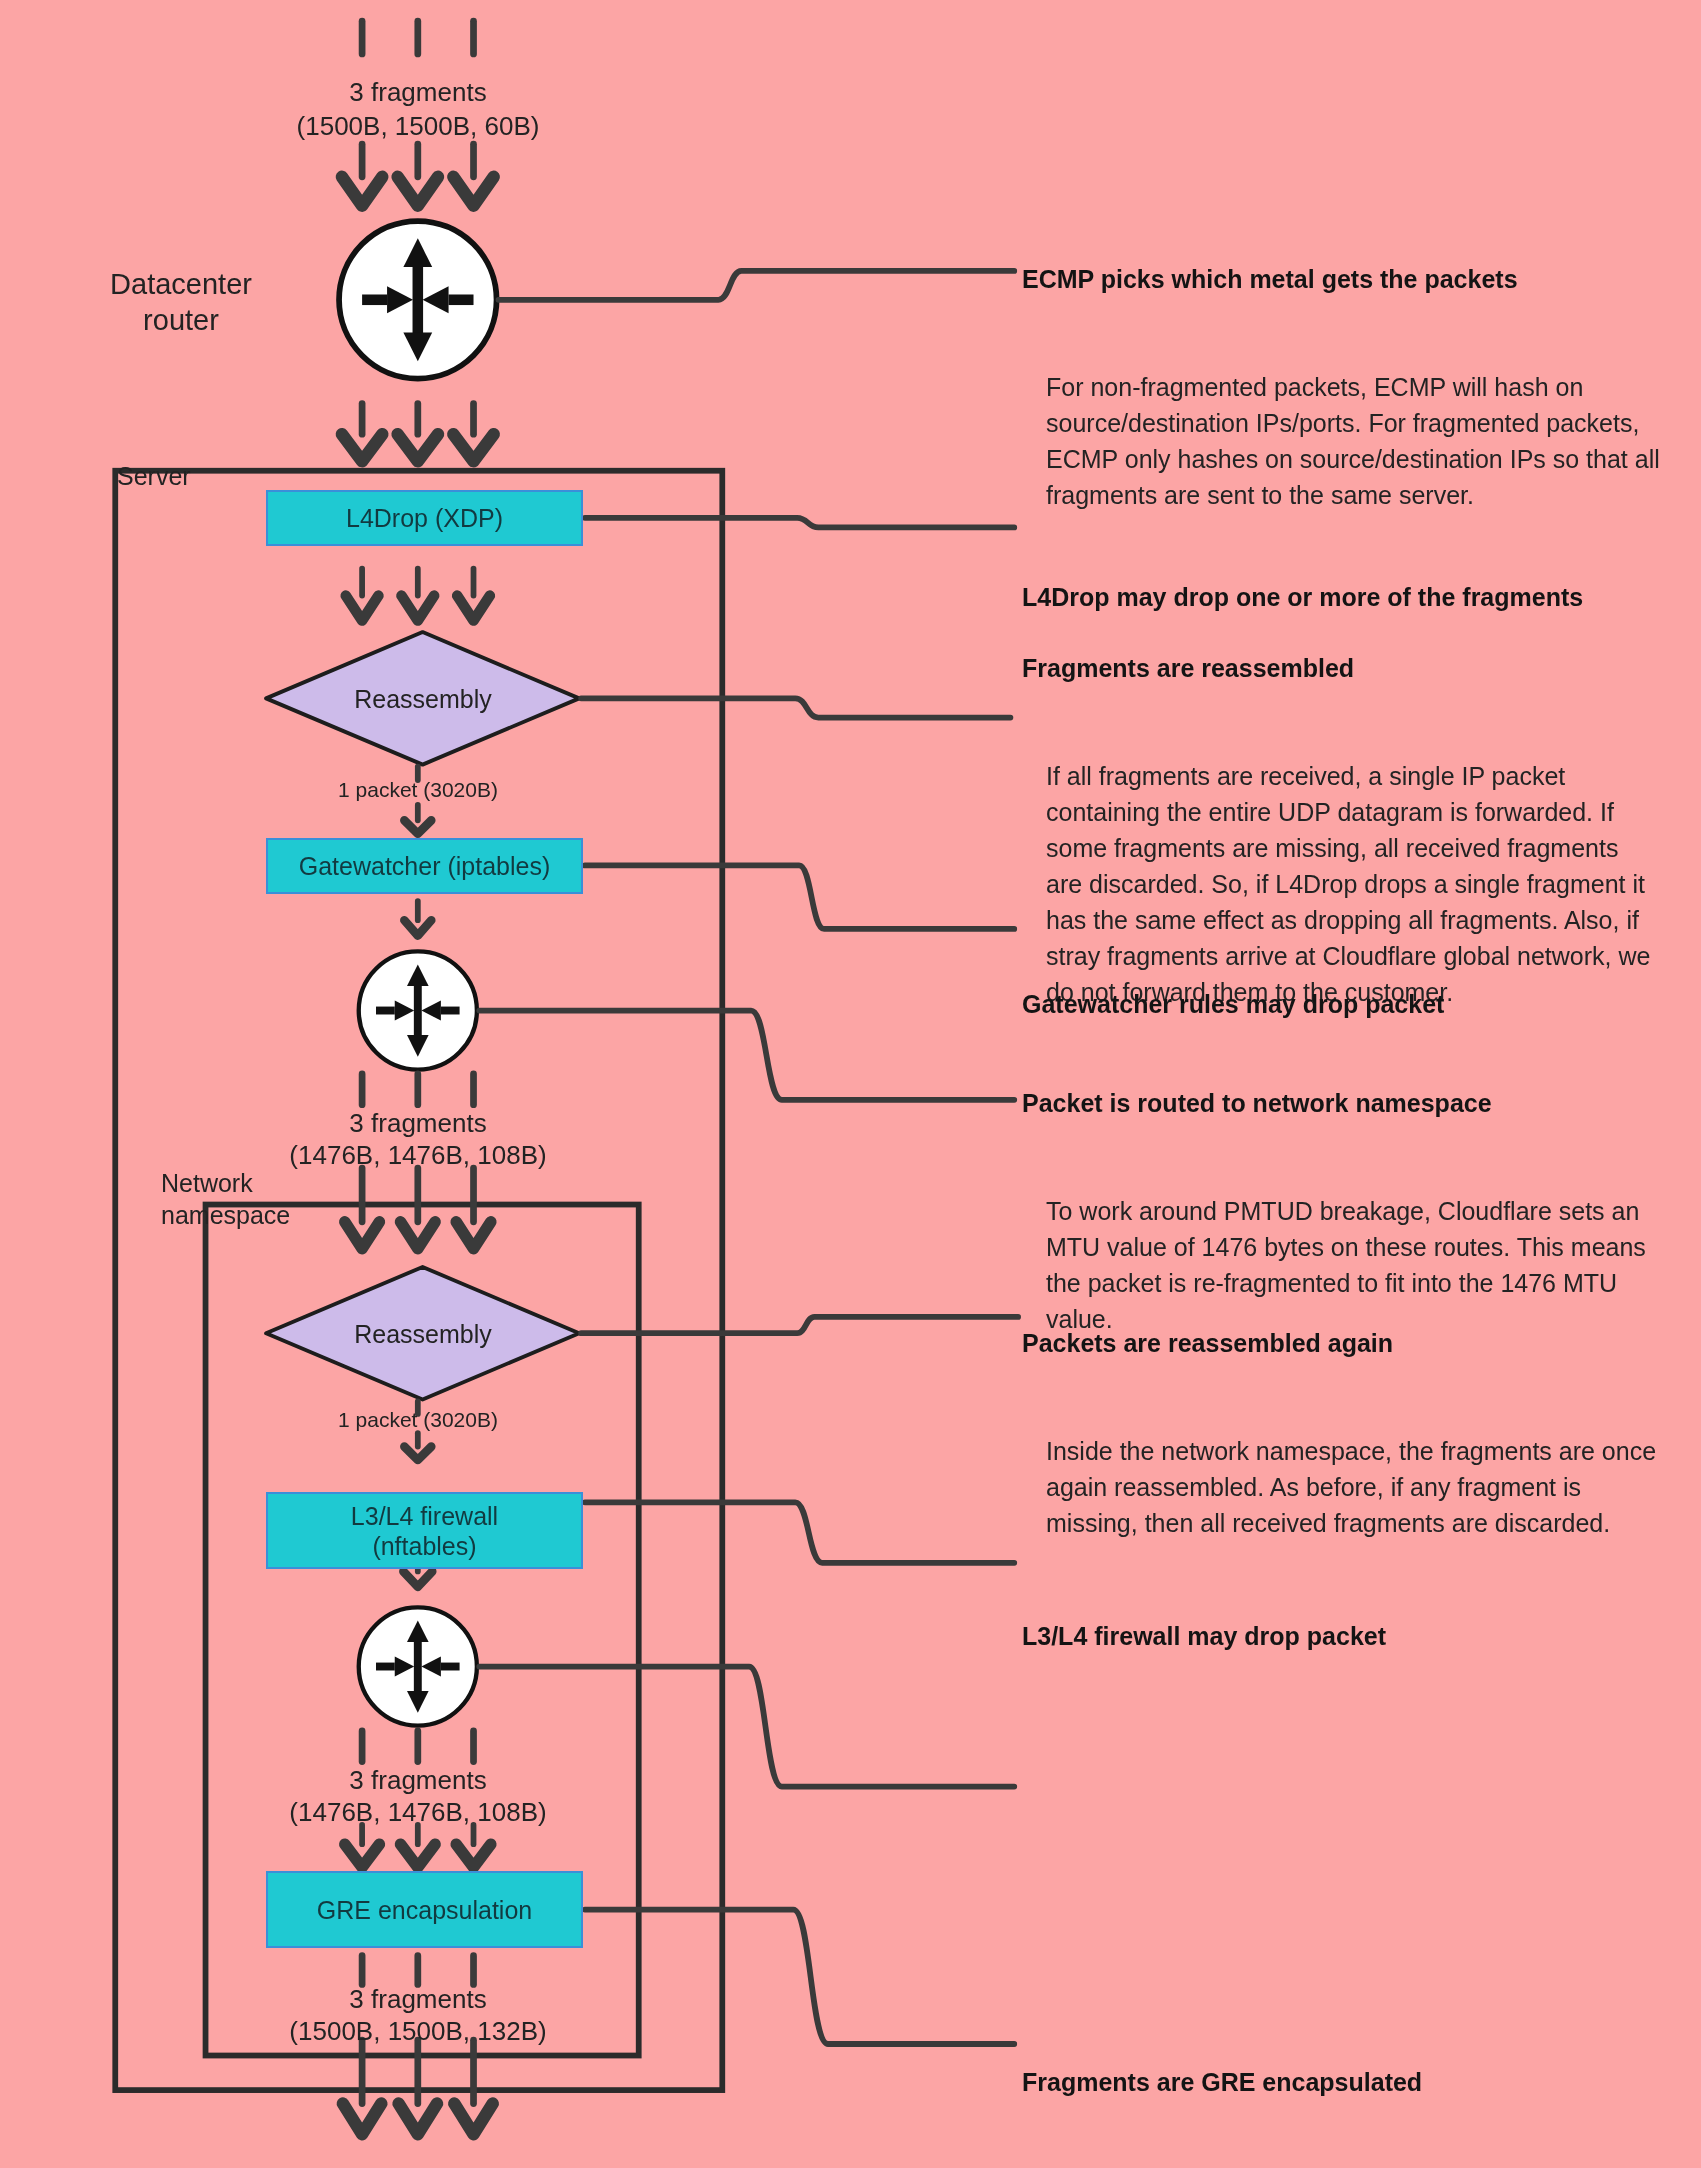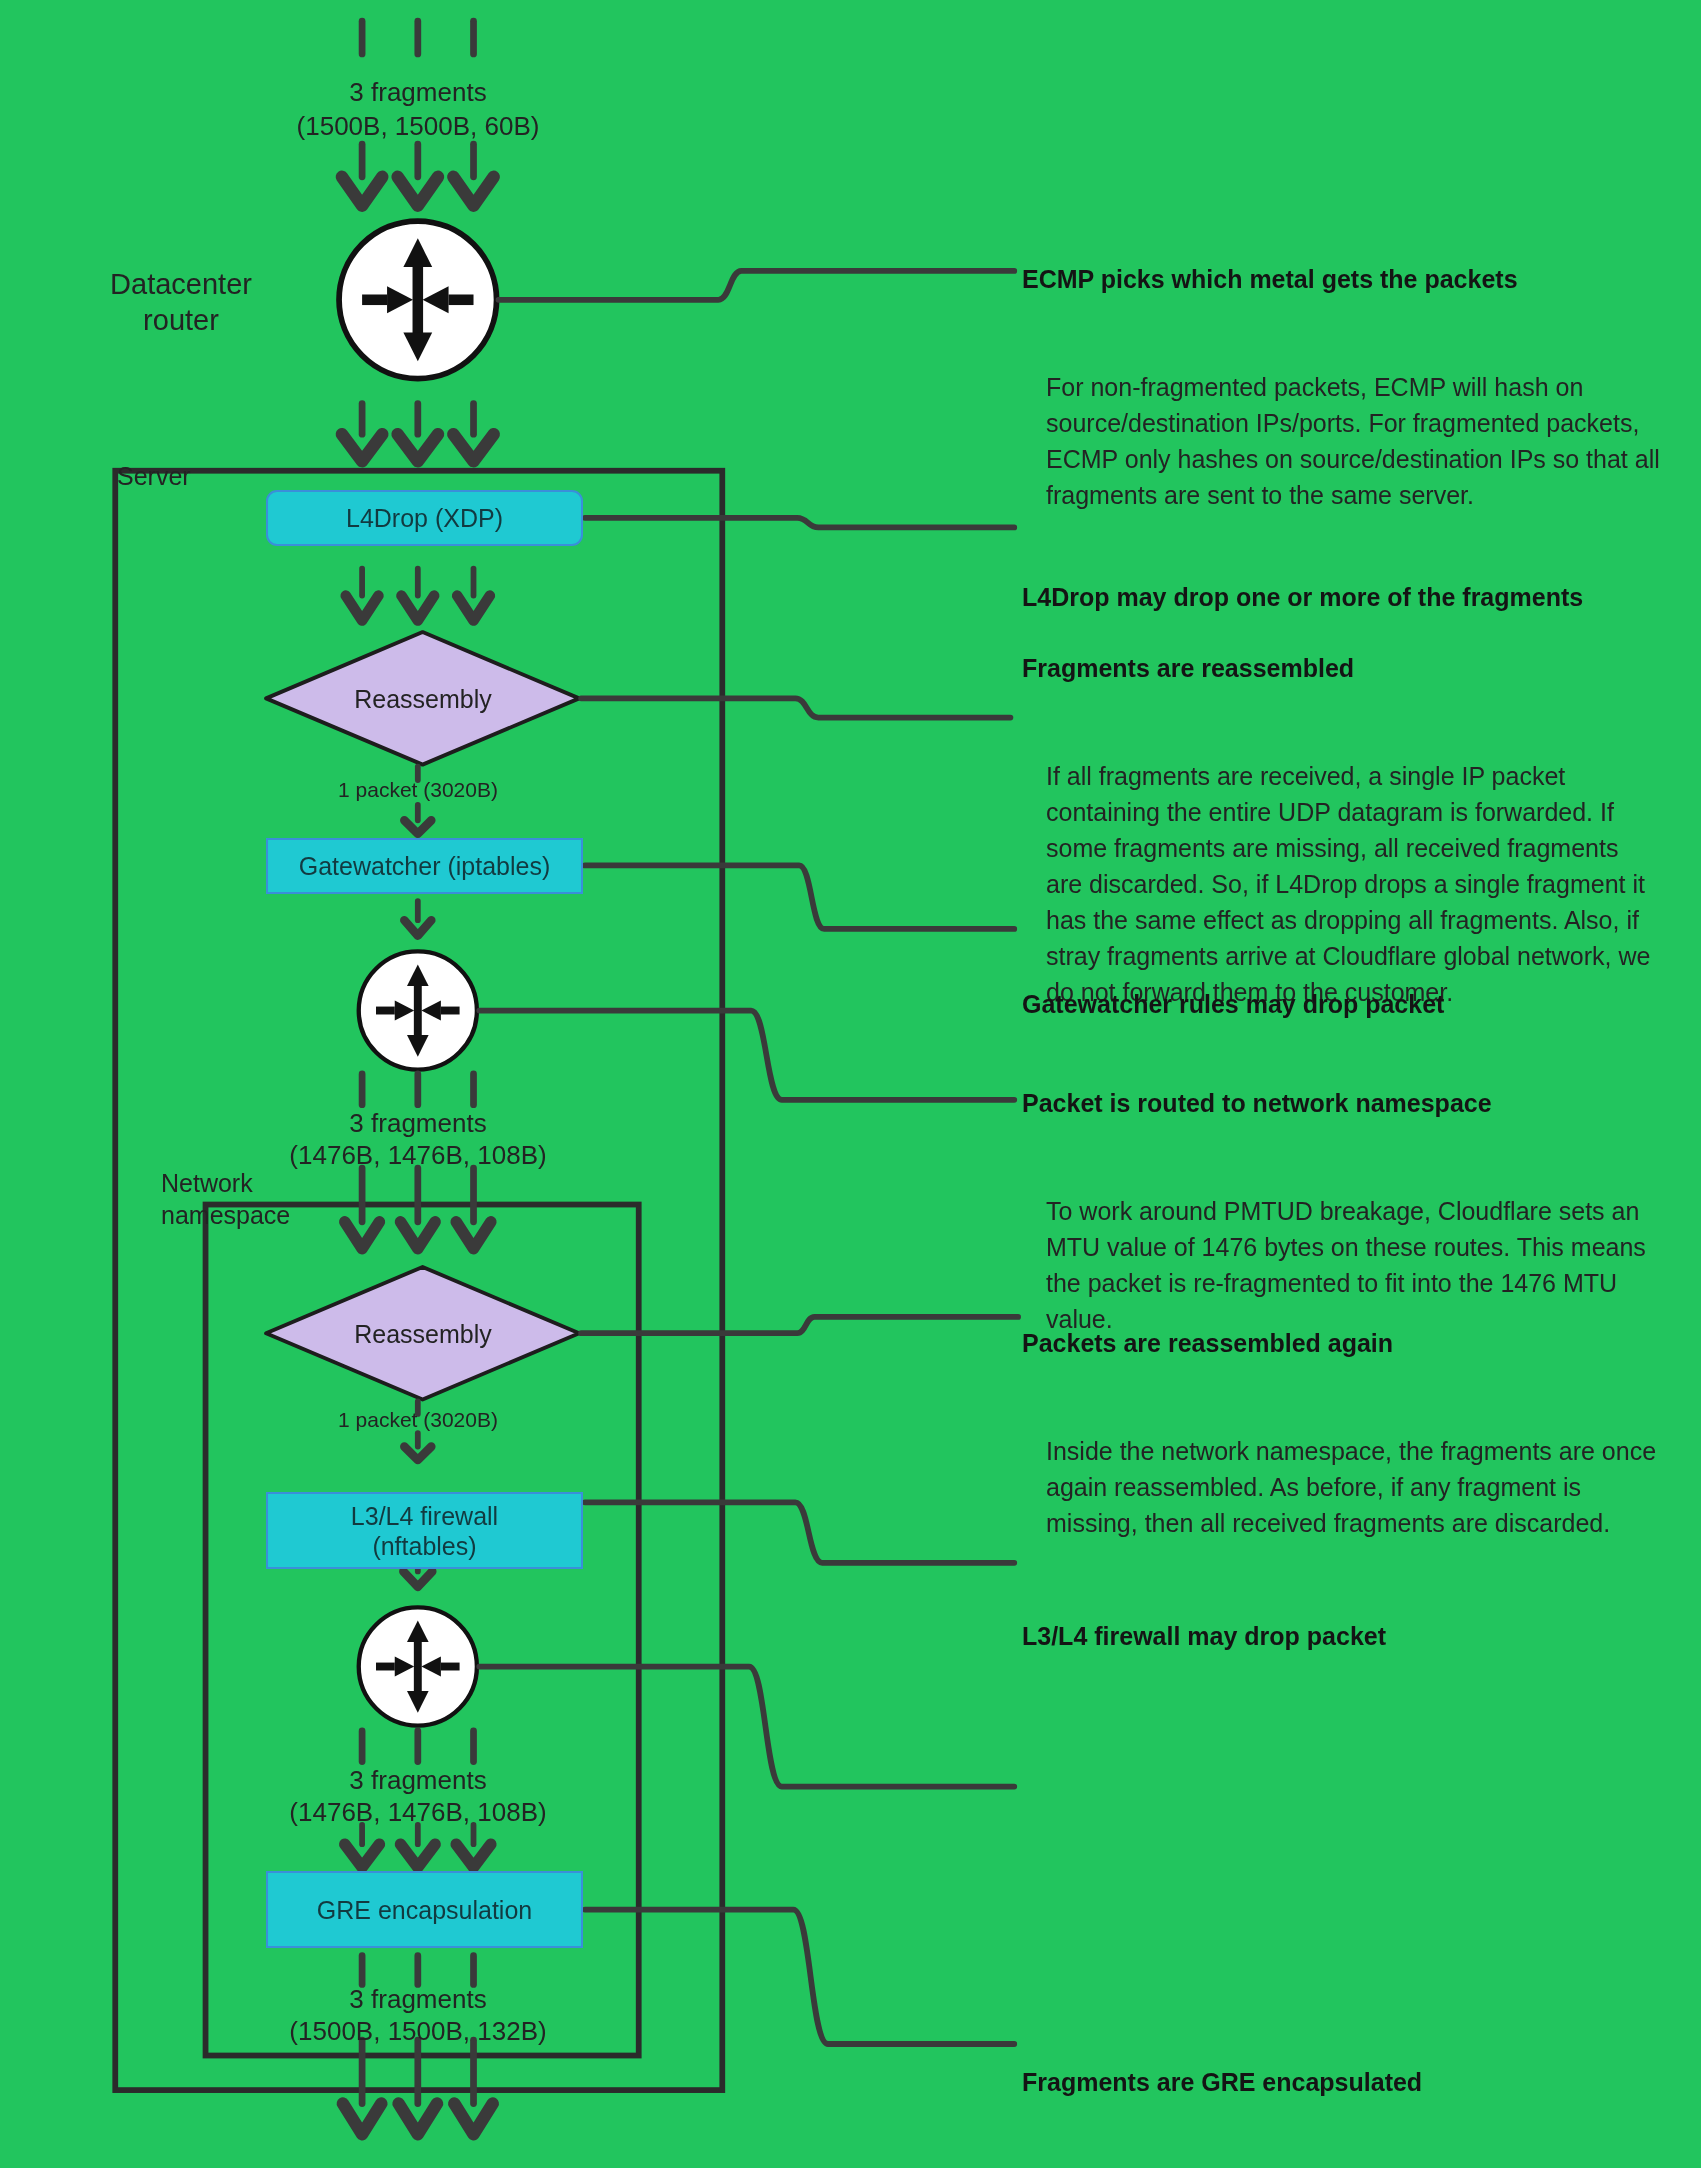--- a/index.html
+++ b/index.html
@@ -1,21 +1,21 @@
 <!DOCTYPE html>
 <html style="--box-fill: #1fc9d2; --box-border: #3a8fd9; --diamond-fill: #cdbbea; --line: #3a3a3a; --ink: #1f1f1f;"><head>
 <meta charset="utf-8">
 <style>
   :root{
     --box-fill:#1fc9d2; --box-border:#3a8fd9; --diamond-fill:#cdbbea;
     --line:#3a3a3a; --ink:#1f1f1f;
   }
   html,body{margin:0;padding:0;background:#fff;}
   body{font-family:"Liberation Sans",sans-serif;color:var(--ink);}
-  .canvas{position:relative;width:1701px;height:2168px;background:#22c55e;overflow:hidden;}
+  .canvas{position:relative;width:1701px;height:2168px;background:#fca5a5;overflow:hidden;}
   .art{position:absolute;left:0;top:0;}
 
   
   .lbl{position:absolute;transform:translateX(-50%);text-align:center;white-space:pre;
        font-size:26px;line-height:34px;color:#232323;}
   .lbl.packet{font-size:21px;line-height:35px;}
   .lbl.small-lh{line-height:32px;}
   .side-label{position:absolute;white-space:pre;color:#232323;margin-top:28px;}
 
   
@@ -196,21 +196,21 @@
   </svg>
 
   <div class="lbl" style="left:418px;top:75px;"><span>3 fragments</span>
 <span>(1500B, 1500B, 60B)</span></div>
 
   <div class="lbl" style="left:181px;top:266px;font-size:29px;line-height:36px;">Datacenter
 router</div>
 
   <div class="side-label" style="left:117px;top:434px;font-size:25px;">Server</div>
 
-  <div class="box" style="left:266px;top:490px;width:317px;height:56px;border-radius:11px;">L4Drop (XDP)</div>
+  <div class="box" style="left:266px;top:490px;width:317px;height:56px;">L4Drop (XDP)</div>
 
   <div class="lbl" style="left:423px;top:682px;font-size:25px;">Reassembly</div>
 
   <div class="lbl packet" style="left:418px;top:772px;">1 packet (3020B)</div>
 
   <div class="box" style="left:266px;top:838px;width:317px;height:56px;">Gatewatcher (iptables)</div>
 
   <div class="lbl small-lh" style="left:418px;top:1107px;"><span>3 fragments</span>
 <span>(1476B, 1476B, 108B)</span></div>
 

